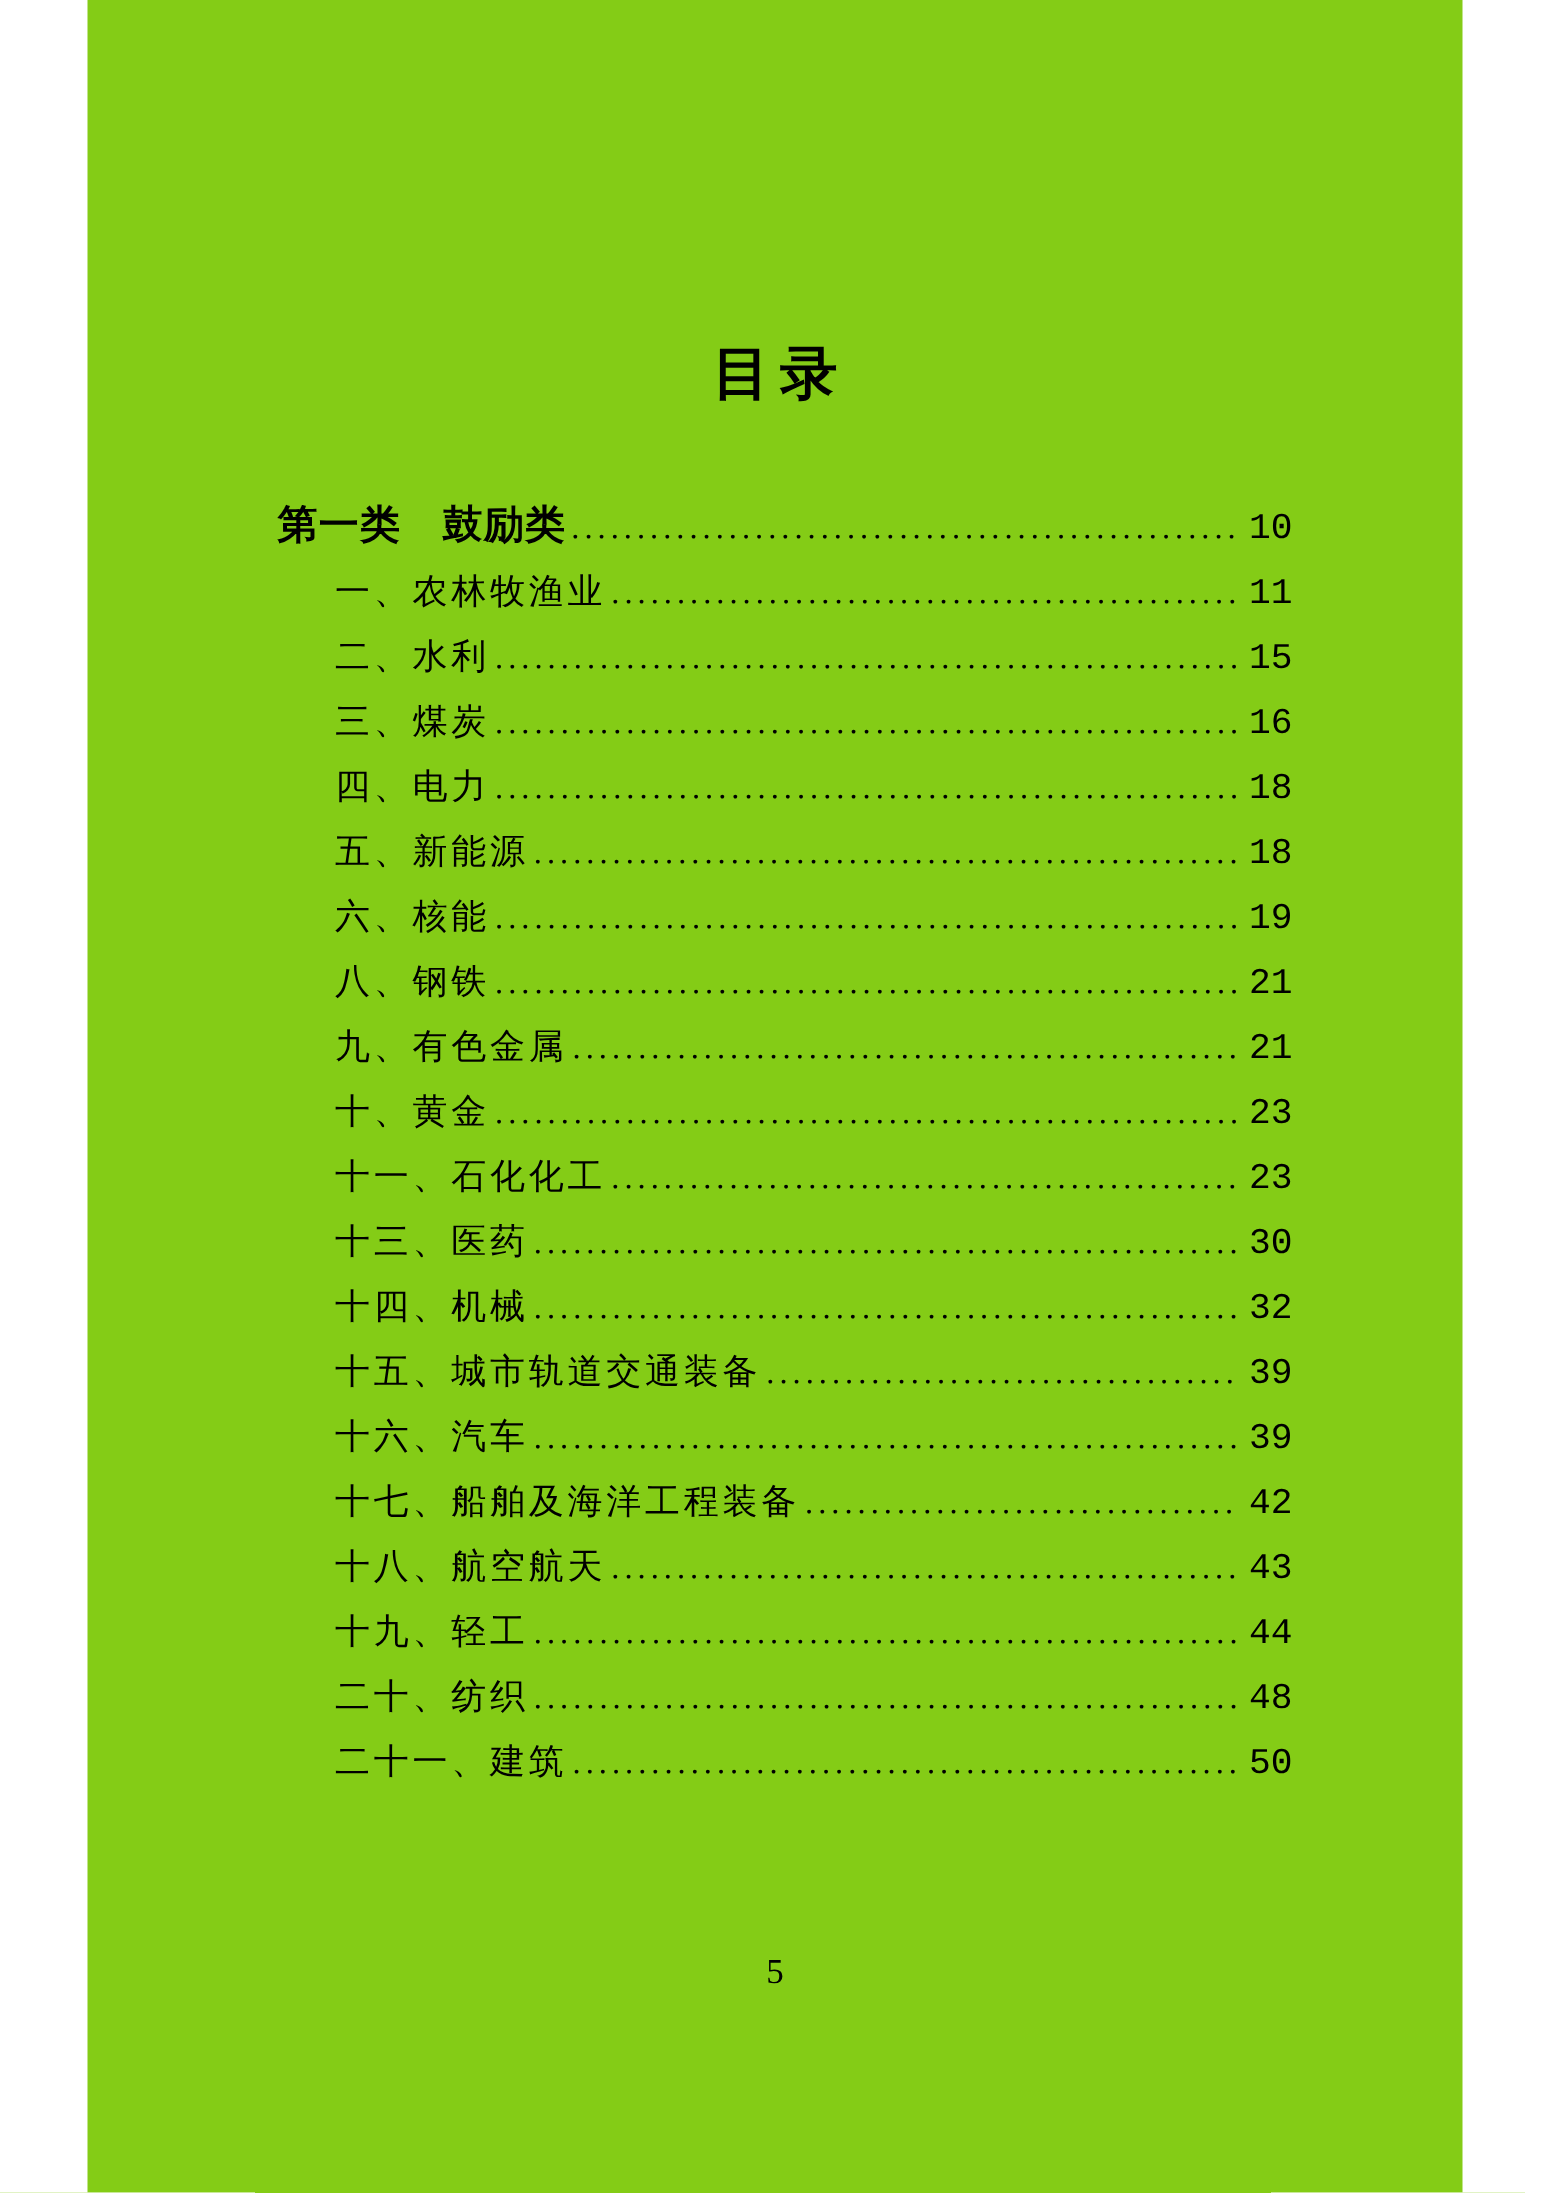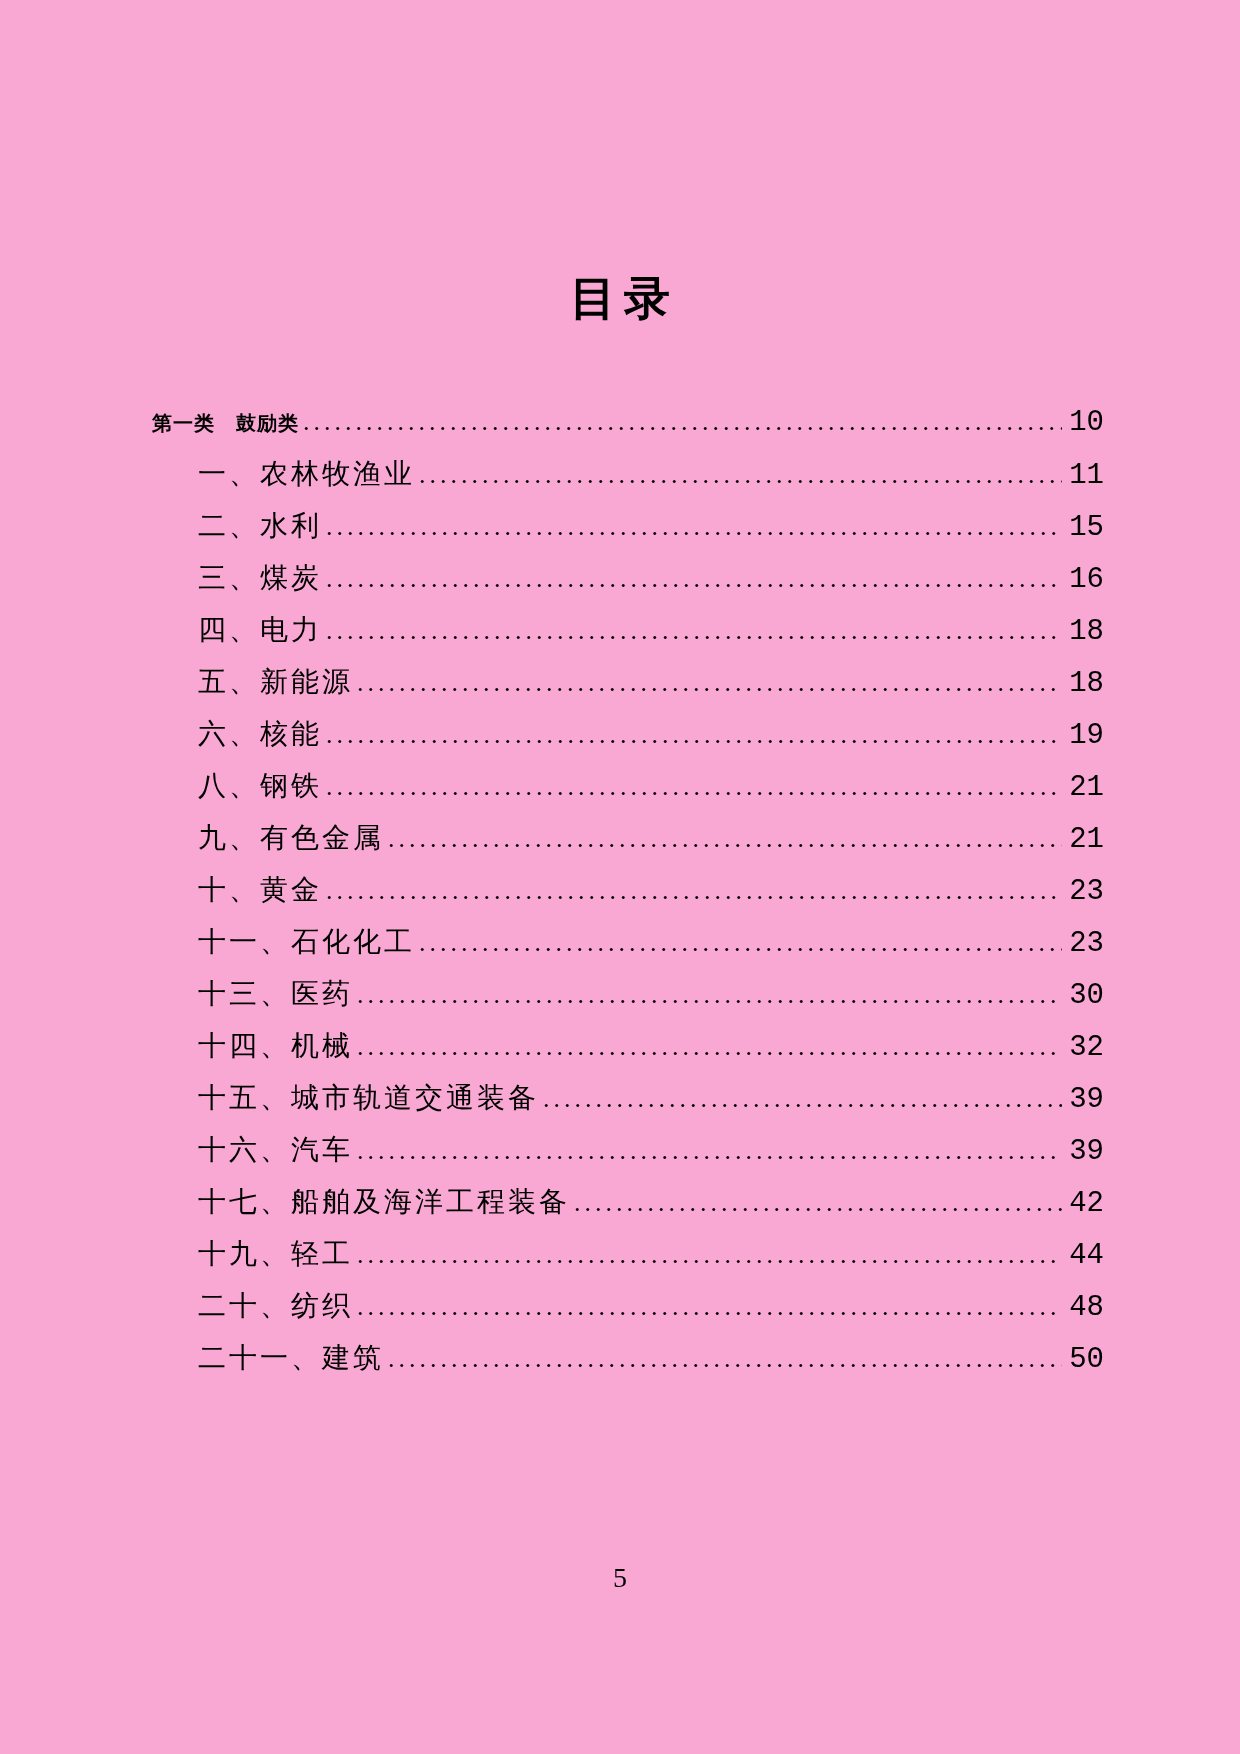--- a/index.html
+++ b/index.html
@@ -2,24 +2,24 @@
 <html><head>
 <meta charset="utf-8">
 <style>
   html, body {
     margin: 0;
     padding: 0;
     background: #ffffff;
   }
   .page {
     position: relative;
-    width: 1240px;
+    width: 1100px;
     height: 1754px;
     margin: 0 auto;
-    background: #f9a8d4;
+    background: #84cc16;
     color: #000000;
     font-family: "Liberation Serif", serif;
     overflow: hidden;
     box-sizing: border-box;
   }
   .doc-title {
     margin-top: 274px;
     text-align: center;
     font-size: 46px;
     line-height: 48px;
@@ -41,21 +41,21 @@
   .toc-row.level-2 {
     padding-left: 46px;
   }
   .toc-label {
     flex: 0 0 auto;
     font-size: 28px;
     letter-spacing: 3px;
     font-family: Liberation Serif, serif;
   }
   .toc-row.level-1 .toc-label {
-    font-size: 20px;
+    font-size: 32px;
     font-weight: bold;
     letter-spacing: 1px;
     font-family: Liberation Mono, monospace;
   }
   .toc-leader {
     flex: 1 1 auto;
     min-width: 0;
     overflow: hidden;
     margin-left: 4px;
     font-size: 26px;
@@ -181,20 +181,25 @@
       <span class="toc-leader"></span>
       <span class="toc-page">39</span>
     </div>
 
     <div class="toc-row level-2">
       <span class="toc-label">十七、船舶及海洋工程装备</span>
       <span class="toc-leader"></span>
       <span class="toc-page">42</span>
     </div>
 
+    <div class="toc-row level-2">
+      <span class="toc-label">十八、航空航天</span>
+      <span class="toc-leader"></span>
+      <span class="toc-page">43</span>
+    </div>
 
     <div class="toc-row level-2">
       <span class="toc-label">十九、轻工</span>
       <span class="toc-leader"></span>
       <span class="toc-page">44</span>
     </div>
 
     <div class="toc-row level-2">
       <span class="toc-label">二十、纺织</span>
       <span class="toc-leader"></span>

